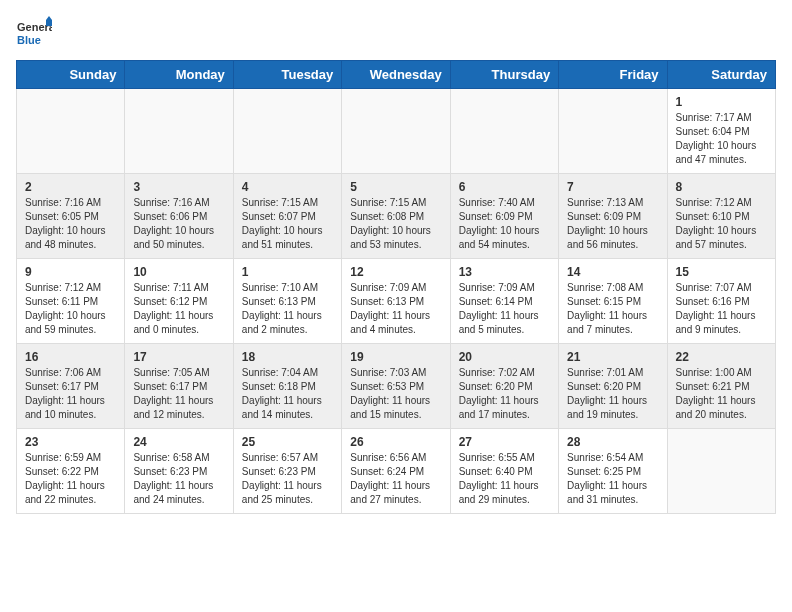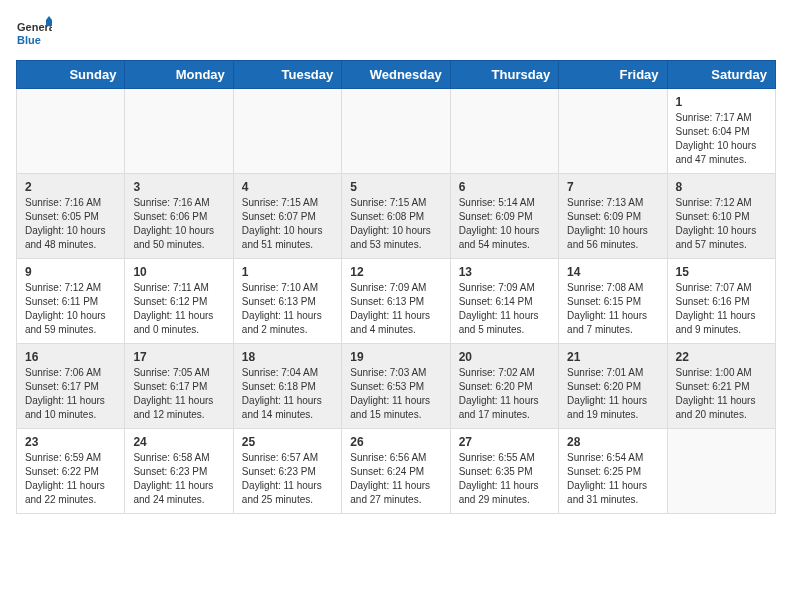--- a/index.html
+++ b/index.html
@@ -149,21 +149,21 @@
 Daylight: 10 hours and 51 minutes.</div>
         </td>
         <td>
           <span class="day-number">5</span>
           <div class="day-info">Sunrise: 7:15 AM
 Sunset: 6:08 PM
 Daylight: 10 hours and 53 minutes.</div>
         </td>
         <td>
           <span class="day-number">6</span>
-          <div class="day-info">Sunrise: 5:14 AM
+          <div class="day-info">Sunrise: 7:40 AM
 Sunset: 6:09 PM
 Daylight: 10 hours and 54 minutes.</div>
         </td>
         <td>
           <span class="day-number">7</span>
           <div class="day-info">Sunrise: 7:13 AM
 Sunset: 6:09 PM
 Daylight: 10 hours and 56 minutes.</div>
         </td>
         <td>
@@ -282,21 +282,21 @@
         </td>
         <td>
           <span class="day-number">26</span>
           <div class="day-info">Sunrise: 6:56 AM
 Sunset: 6:24 PM
 Daylight: 11 hours and 27 minutes.</div>
         </td>
         <td>
           <span class="day-number">27</span>
           <div class="day-info">Sunrise: 6:55 AM
-Sunset: 6:35 PM
+Sunset: 6:40 PM
 Daylight: 11 hours and 29 minutes.</div>
         </td>
         <td>
           <span class="day-number">28</span>
           <div class="day-info">Sunrise: 6:54 AM
 Sunset: 6:25 PM
 Daylight: 11 hours and 31 minutes.</div>
         </td>
         <td class="empty"></td>
       </tr>

